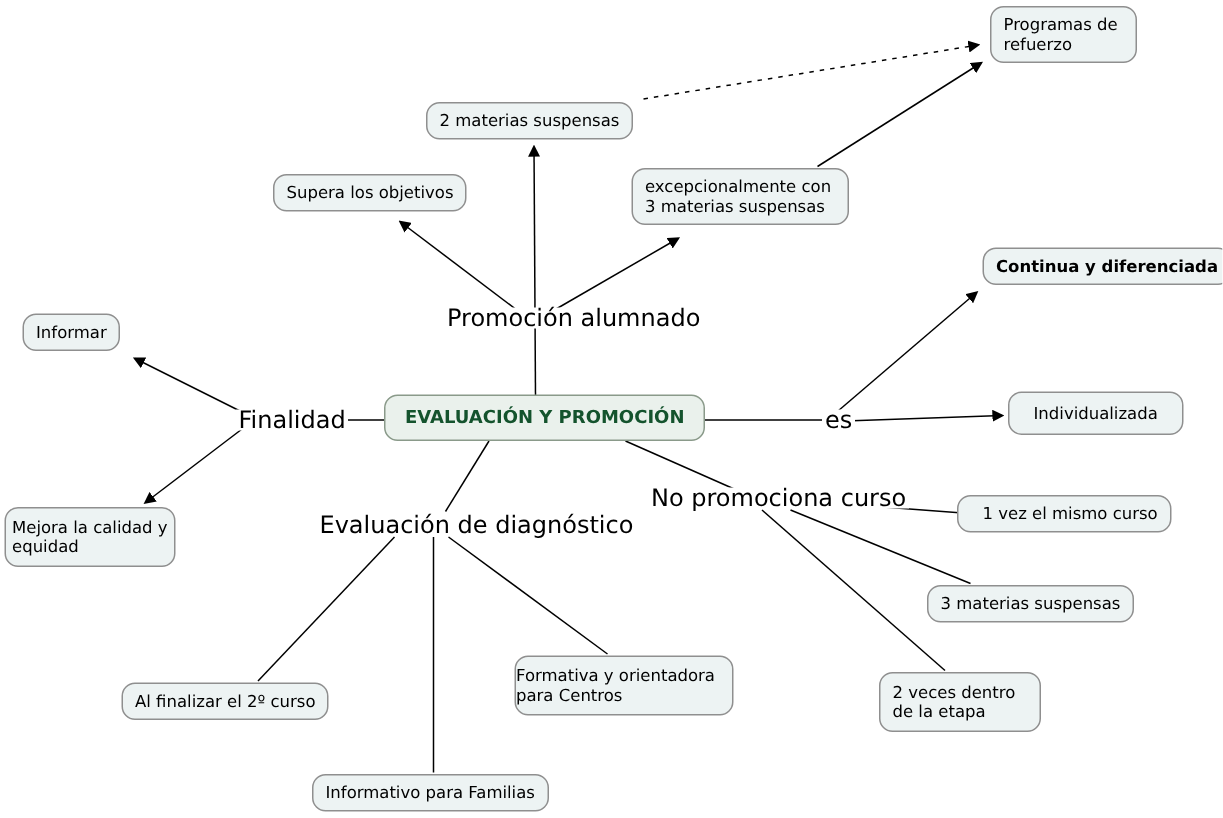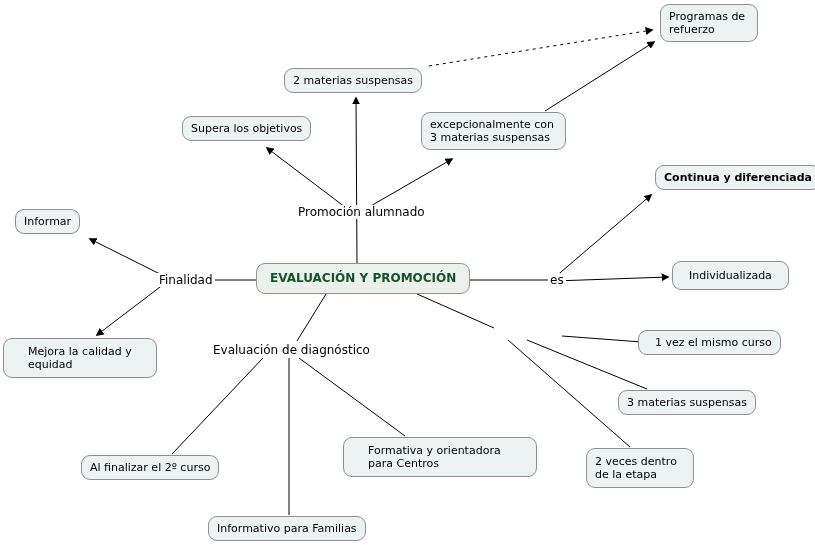--- a/index.html
+++ b/index.html
@@ -30,21 +30,21 @@
     font-size: 12px;
     font-weight: bold;
     color: #14532d;
     padding: 7px 13px;
     line-height: 15px;
     background: #eaf1ec;
     border-color: #8a9a8a;
   }
   .link-label {
     position: absolute;
-    font-size: 12px;
+    font-size: 16px;
     line-height: 14px;
     color: #000000;
     background: #ffffff;
     padding: 0 2px;
     white-space: nowrap;
   }
 </style>
 </head>
 <body>
 
@@ -88,34 +88,35 @@
   <div class="node wrap" style="left:421px; top:112px; width:127px;">excepcionalmente con 3 materias suspensas</div>
 
   <div class="node" style="left:655px; top:165px;font-weight:bold;">Continua y diferenciada</div>
 
   <div class="node" style="left:15px; top:209px;">Informar</div>
 
   <div class="node" style="left:672px; top:261px; padding:7px 16px;">Individualizada</div>
 
   <div class="node" style="left:638px; top:330px;padding-left:16px;">1 vez el mismo curso</div>
 
-  <div class="node wrap" style="left:3px; top:338px; width:104px; padding:6px 24px;">Mejora la calidad y equidad</div>
+  <div class="node wrap" style="left:3px; top:338px; width:104px; padding:6px 4px;">Mejora la calidad y equidad</div>
 
   <div class="node" style="left:618px; top:390px;">3 materias suspensas</div>
 
   <div class="node" style="left:81px; top:455px;">Al finalizar el 2º curso</div>
 
-  <div class="node wrap" style="left:343px; top:437px; width:144px; padding:6px 24px;">Formativa y orientadora para Centros</div>
+  <div class="node wrap" style="left:343px; top:437px; width:144px; padding:6px 0;">Formativa y orientadora para Centros</div>
 
   <div class="node wrap" style="left:586px; top:448px; width:90px; padding:6px 8px;">2 veces dentro de la etapa</div>
 
   <div class="node" style="left:208px; top:516px;">Informativo para Familias</div>
 
   <span class="link-label" style="left:296px; top:205px;">Promoción alumnado</span>
 
   <span class="link-label" style="left:157px; top:273px;">Finalidad</span>
 
   <span class="link-label" style="left:535px; top:273px;margin-left:13px;">es</span>
 
+  <span class="link-label" style="left:432px; top:325px;">No promociona curso</span>
 
   <span class="link-label" style="left:211px; top:343px;">Evaluación de diagnóstico</span>
 
 </div>
 
 </body></html>

